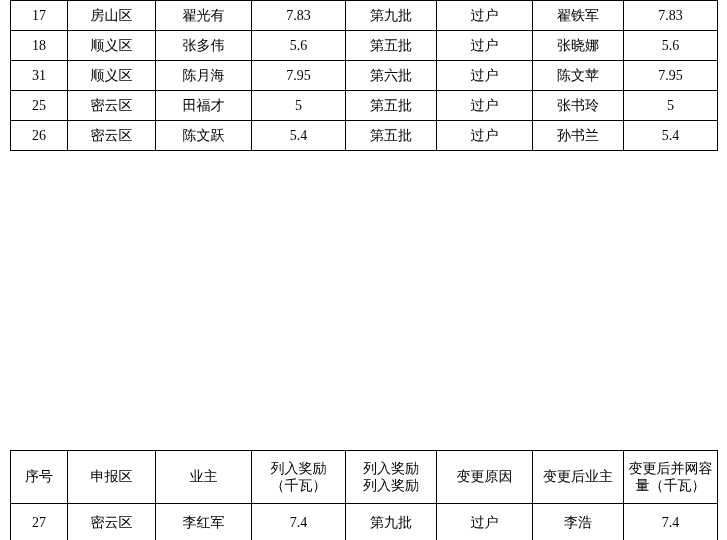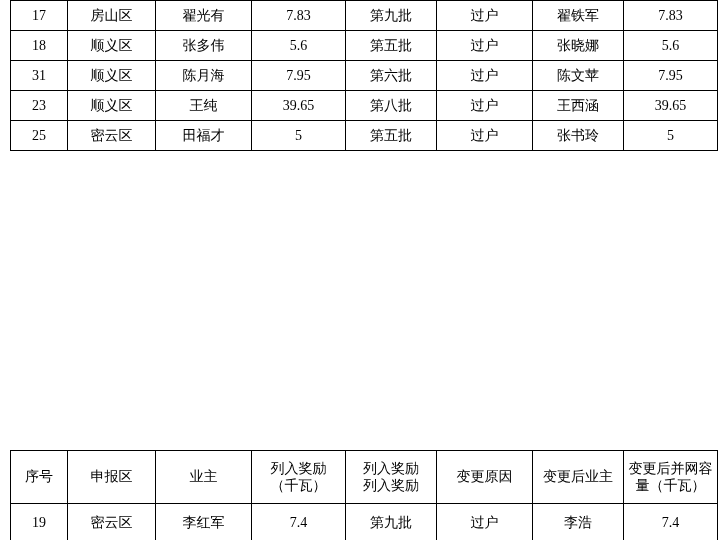--- a/index.html
+++ b/index.html
@@ -120,38 +120,38 @@
         <td>31</td>
         <td>顺义区</td>
         <td>陈月海</td>
         <td>7.95</td>
         <td>第六批</td>
         <td>过户</td>
         <td>陈文苹</td>
         <td>7.95</td>
       </tr>
       <tr>
-        <td>23</td>
-        <td>顺义区</td>
-        <td>王纯</td>
-        <td>39.65</td>
-        <td>第八批</td>
-        <td>过户</td>
-        <td>王西涵</td>
-        <td>39.65</td>
-      </tr>
-      <tr>
         <td>25</td>
         <td>密云区</td>
         <td>田福才</td>
         <td>5</td>
         <td>第五批</td>
         <td>过户</td>
         <td>张书玲</td>
         <td>5</td>
+      </tr>
+      <tr>
+        <td>26</td>
+        <td>密云区</td>
+        <td>陈文跃</td>
+        <td>5.4</td>
+        <td>第五批</td>
+        <td>过户</td>
+        <td>孙书兰</td>
+        <td>5.4</td>
       </tr>
     </tbody>
   </table>
 
   <table class="doc-table" id="table-second">
     <colgroup>
       <col class="c0">
         <col class="c1">
         <col class="c2">
         <col class="c3">
@@ -186,21 +186,21 @@
           <span class="line">变更后业主</span>
         </th>
         <th class="hdr-cell">
           <span class="line">变更后并网容</span>
           <span class="line">量（千瓦）</span>
         </th>
       </tr>
     </thead>
     <tbody>
       <tr>
-        <td>19</td>
+        <td>27</td>
         <td>密云区</td>
         <td>李红军</td>
         <td>7.4</td>
         <td>第九批</td>
         <td>过户</td>
         <td>李浩</td>
         <td>7.4</td>
       </tr>
     </tbody>
   </table>

